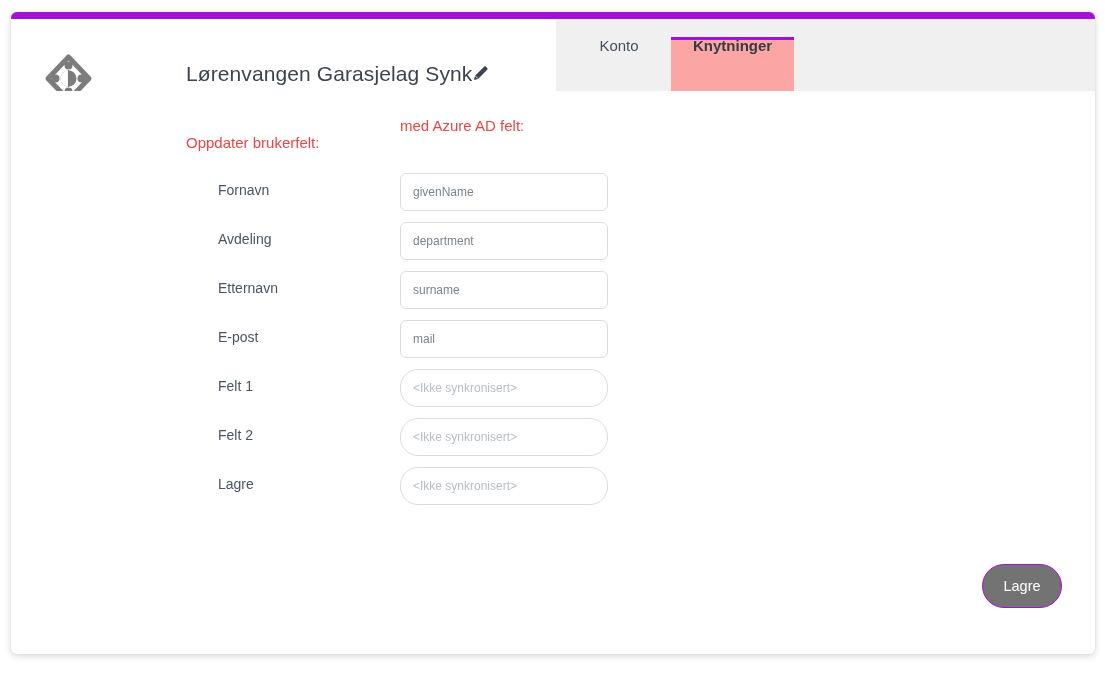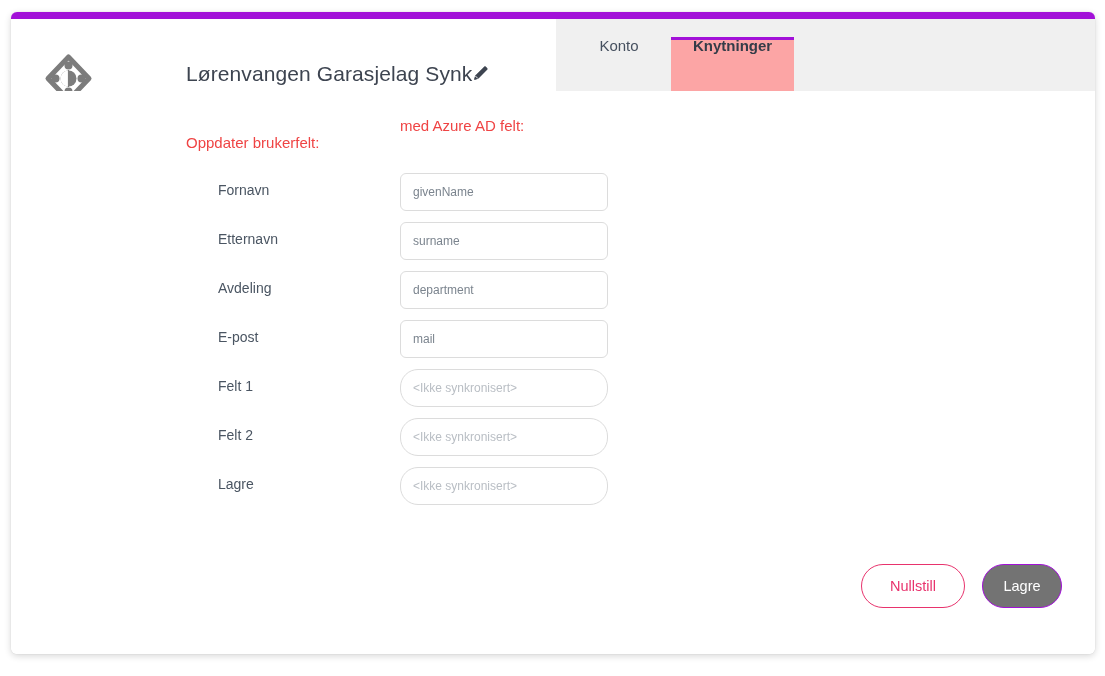--- a/index.html
+++ b/index.html
@@ -280,29 +280,29 @@
     <div class="col-head right">med Azure AD felt:</div>
 
     <div class="rows">
 
       <div class="row">
         <div class="row-label">Fornavn</div>
         <input class="row-input" type="text" readonly="" value="givenName" style="">
       </div>
 
       <div class="row">
+        <div class="row-label">Avdeling</div>
+        <input class="row-input" type="text" readonly="" value="department" style="">
+      </div>
+
+      <div class="row">
         <div class="row-label">Etternavn</div>
         <input class="row-input" type="text" readonly="" value="surname" style="">
       </div>
 
-      <div class="row">
-        <div class="row-label">Avdeling</div>
-        <input class="row-input" type="text" readonly="" value="department" style="">
-      </div>
-
 
       <div class="row">
         <div class="row-label">E-post</div>
         <input class="row-input" type="text" readonly="" value="mail" style="">
       </div>
 
       <div class="row">
         <div class="row-label">Felt 1</div>
         <input class="row-input unsynced" type="text" readonly="" value="&lt;Ikke synkronisert&gt;" style="">
       </div>
@@ -313,22 +313,19 @@
       </div>
 
       <div class="row">
         <div class="row-label">Lagre</div>
         <input class="row-input unsynced" type="text" readonly="" value="&lt;Ikke synkronisert&gt;" style="">
       </div>
 
     </div>
 
     <div class="actions">
-      <div class="btn btn-secondary">
-        <span>Nullstill</span>
-      </div>
       <div class="btn btn-primary">
         <span>Lagre</span>
       </div>
     </div>
 
   </div>
 </div>
 
 </body></html>

